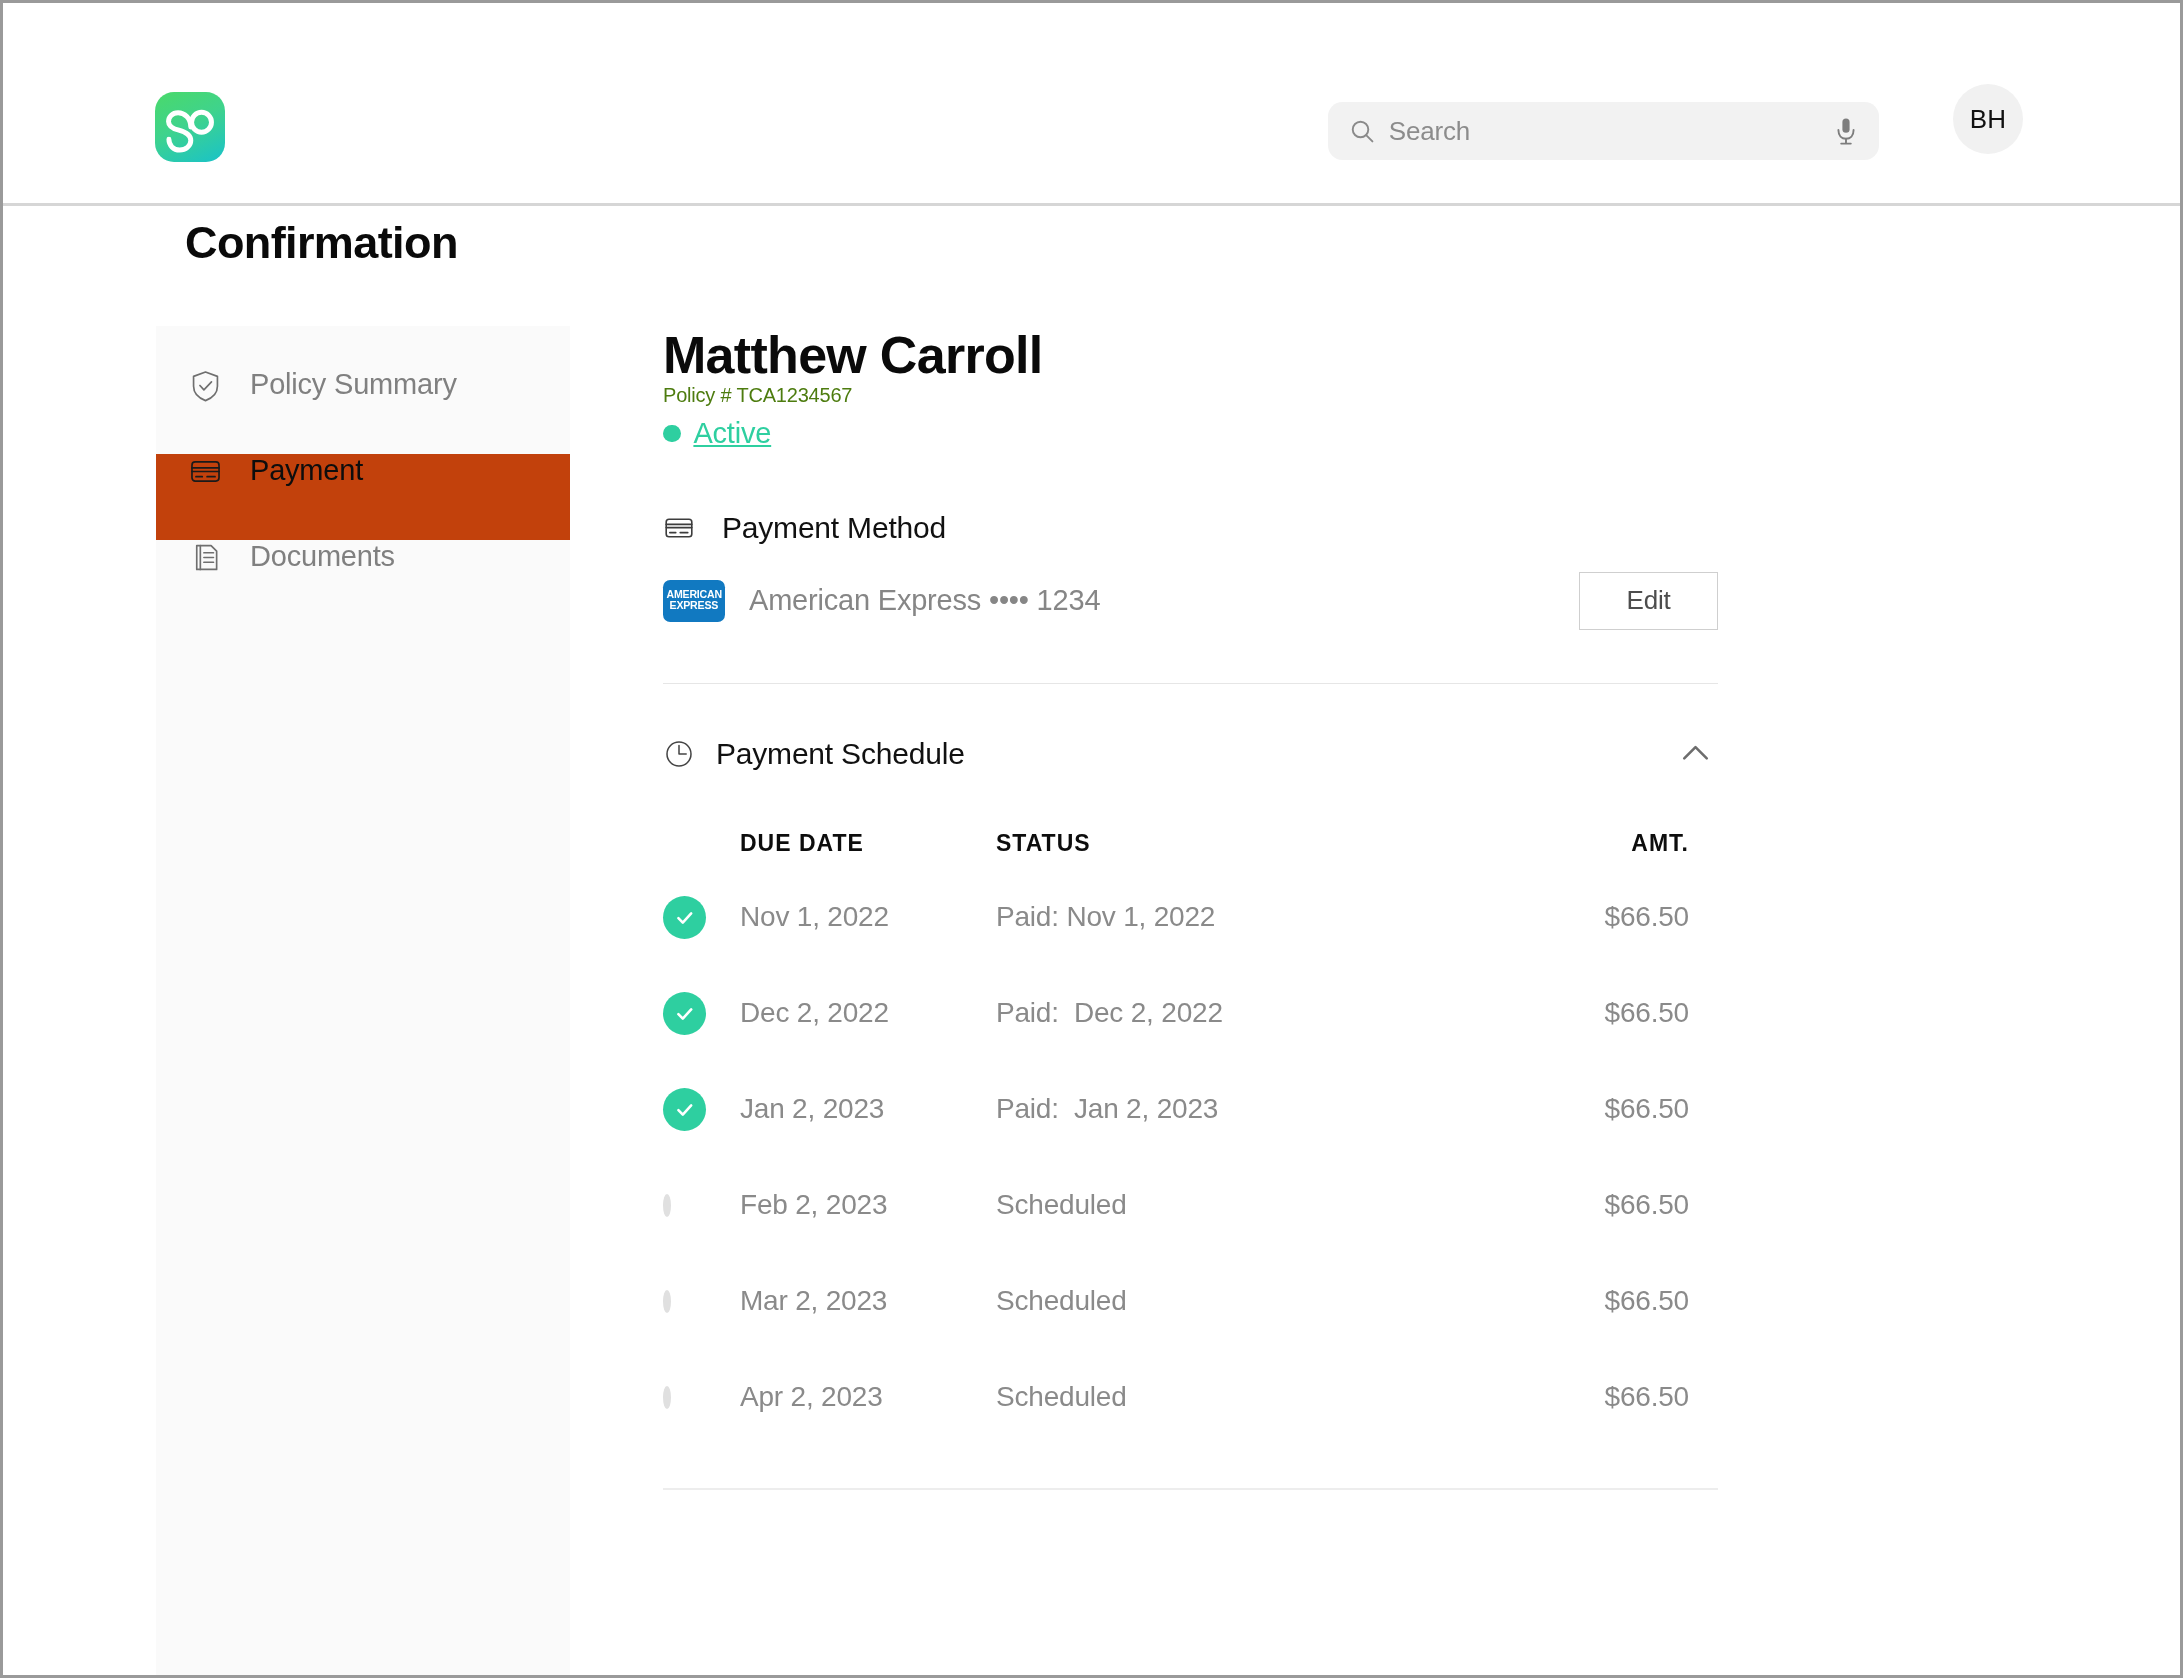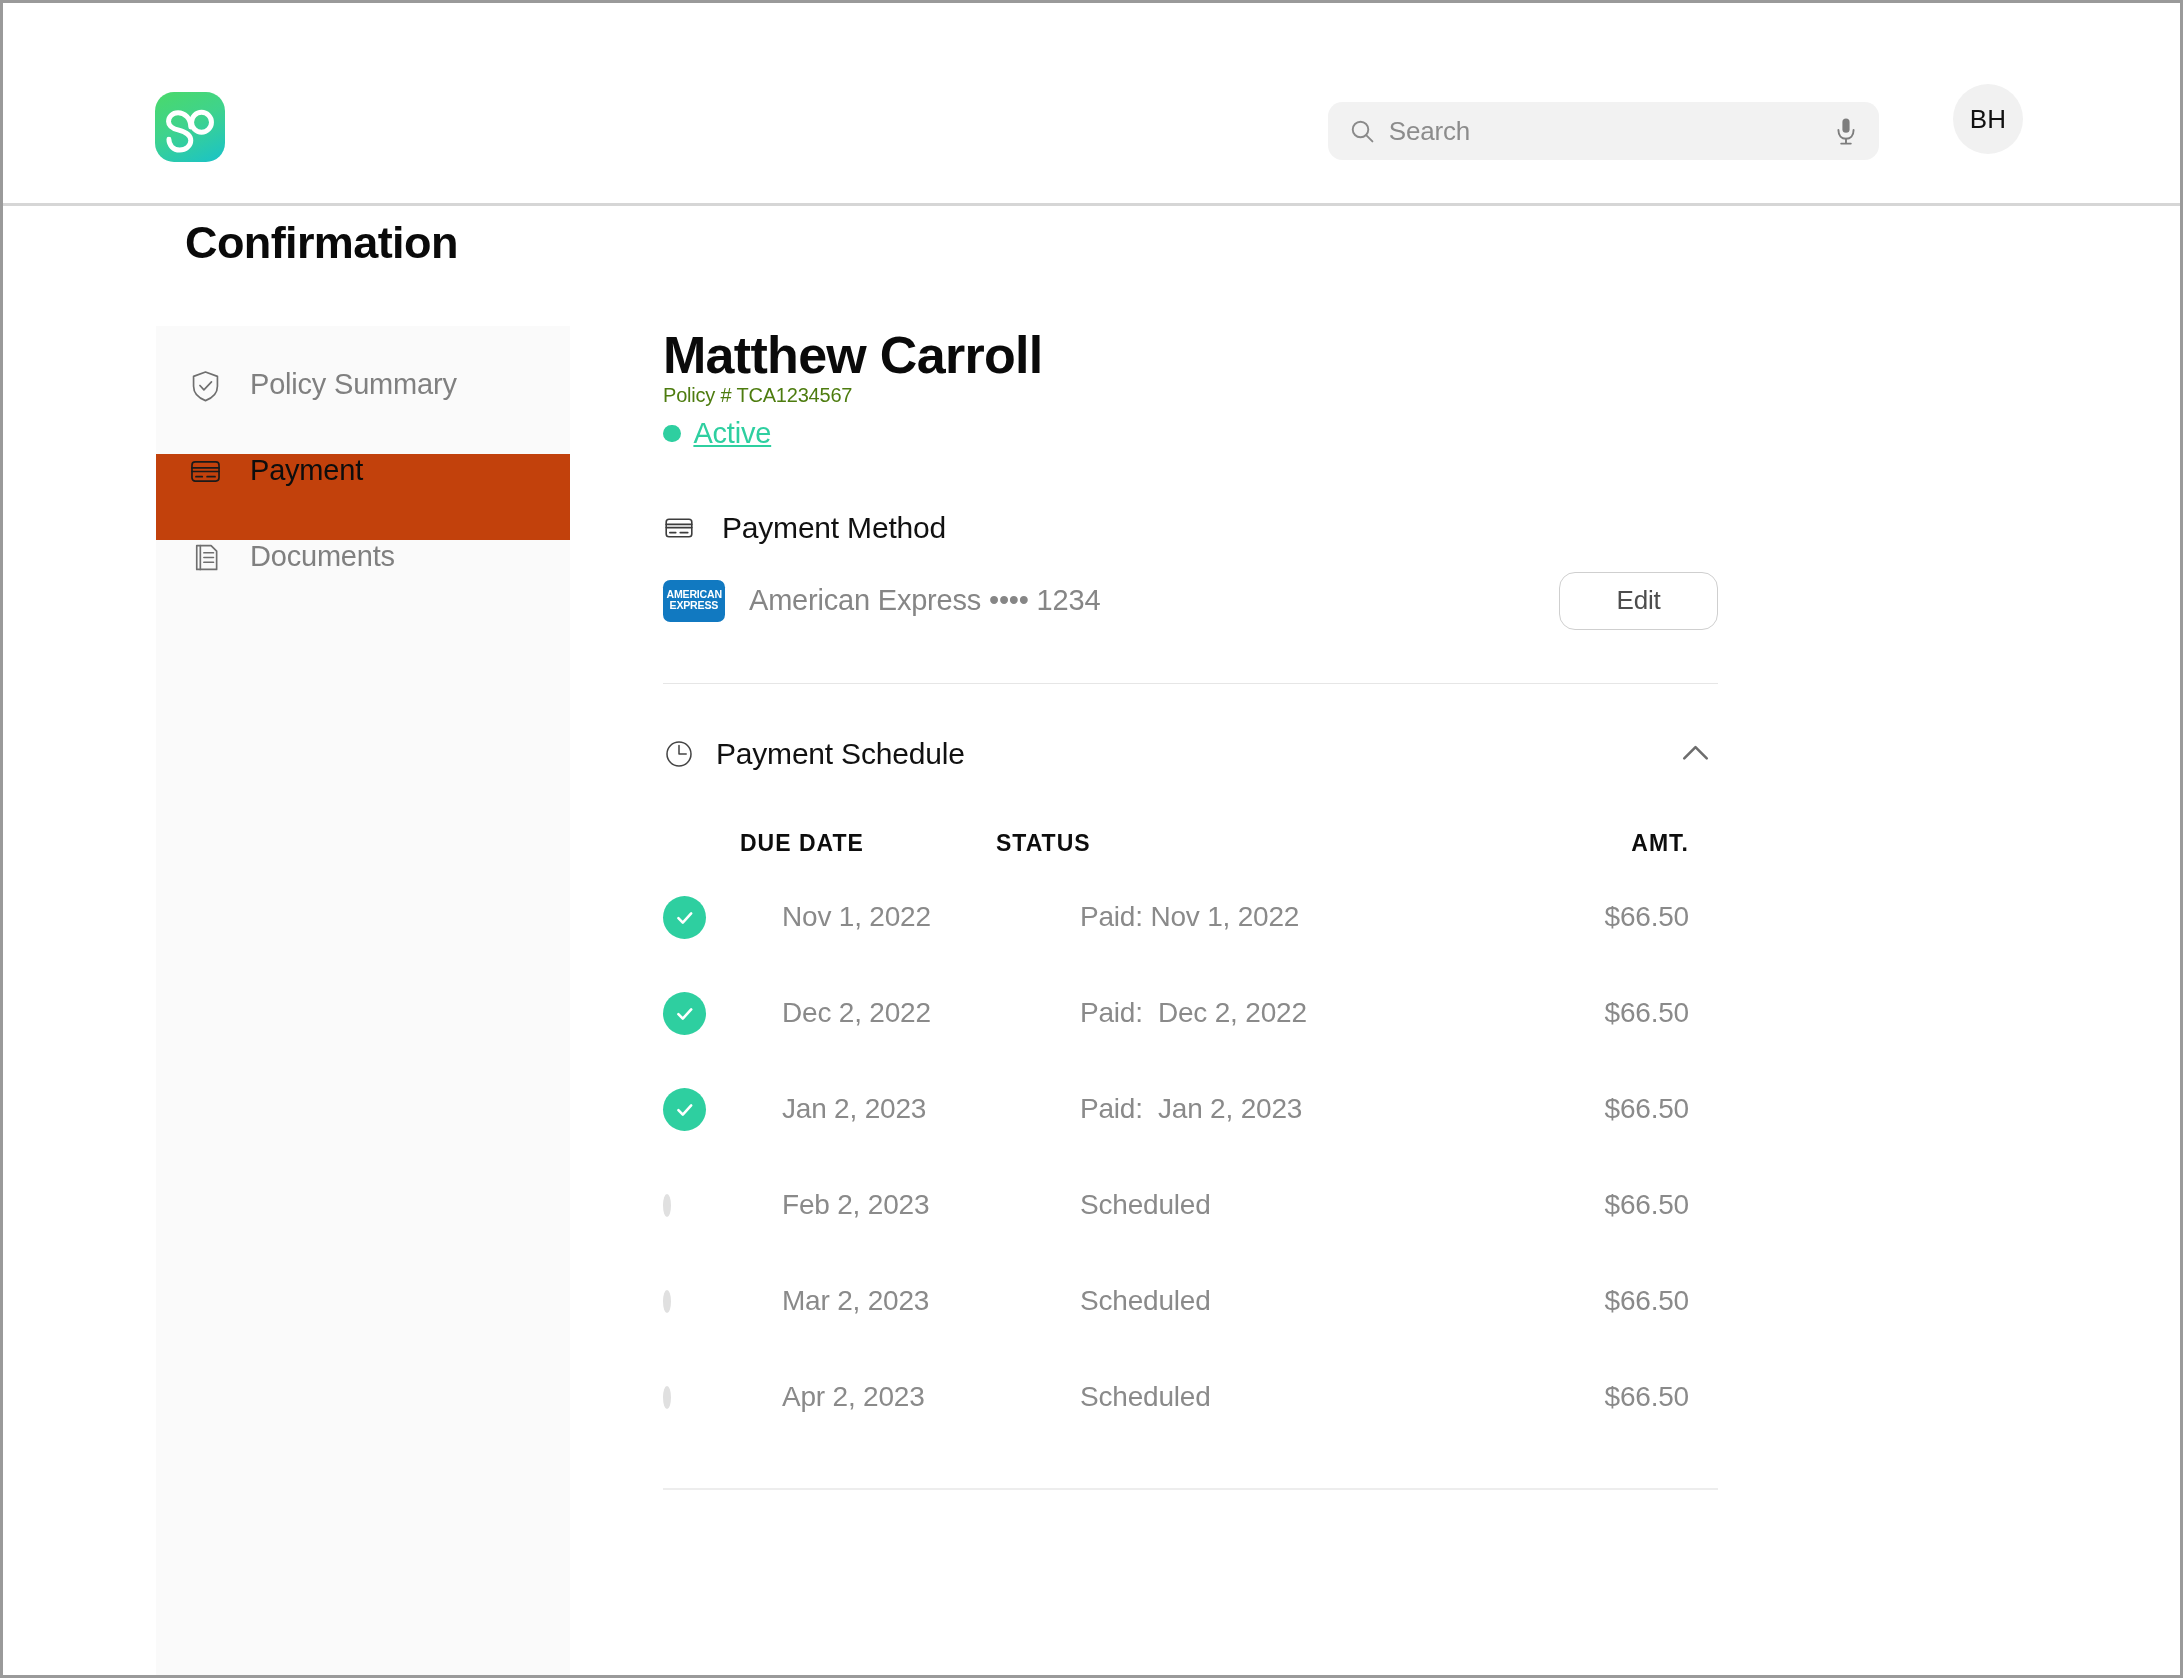--- a/index.html
+++ b/index.html
@@ -208,25 +208,25 @@
   }
   .pm-card-label {
     margin-left: 24px;
     font-size: 29px;
     color: #868686;
     letter-spacing: -0.2px;
     white-space: pre;
   }
   .edit-btn {
     margin-left: auto;
-    width: 159px;
+    width: 139px;
     height: 58px;
     background: #ffffff;
     border: 1.6px solid #cfcfcf;
-    border-radius: 16px;
+    border-radius: 0;
     font-family: "Liberation Sans", sans-serif;
     font-size: 26px;
     color: #4d4d4d;
     cursor: pointer;
     letter-spacing: -0.2px;
   }
 
   .divider {
     height: 1.6px;
     background: #e6e6e6;
@@ -270,21 +270,21 @@
   .col-amt   { flex: 1 1 auto; text-align: right; padding-right: 29px; }
 
   .srow.head { height: 51px; }
   .srow.head .hcell {
     font-size: 23px;
     font-weight: bold;
     color: #0d0d0d;
     letter-spacing: 1px;
   }
 
-  .srow.data { height: 96px; gap: 42px; }
+  .srow.data { height: 96px; }
   .srow.data .cell {
     font-size: 28px;
     color: #8a8a8a;
     letter-spacing: -0.2px;
     white-space: pre;
   }
   .srow.data .col-amt { color: #8a8a8a; }
 
   .mark-paid {
     width: 43px; height: 43px;

